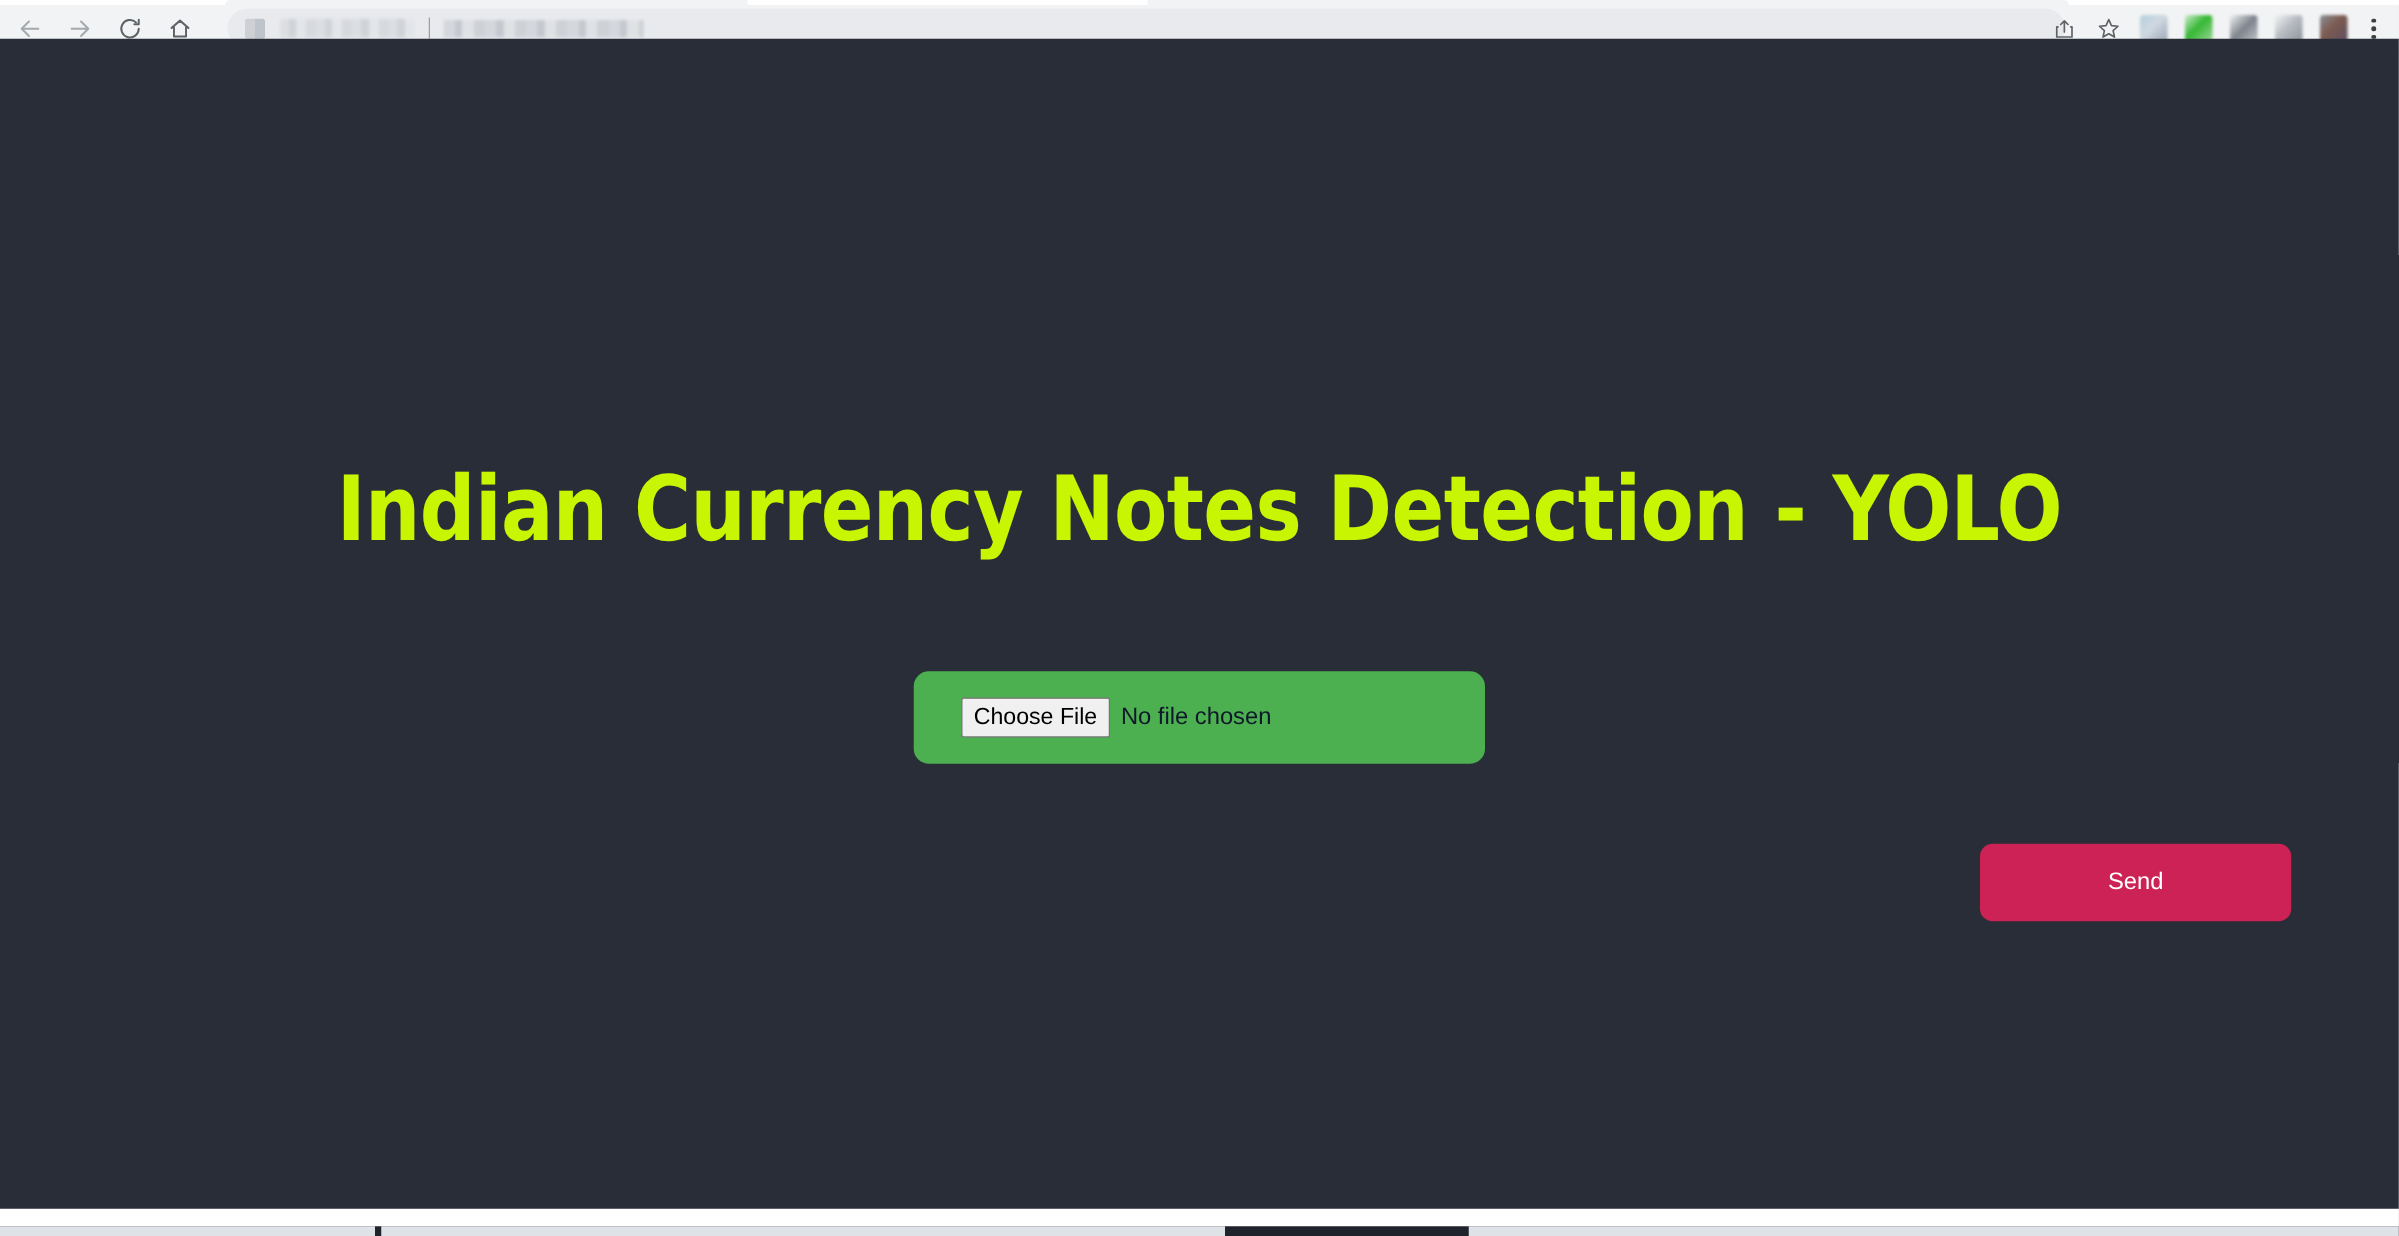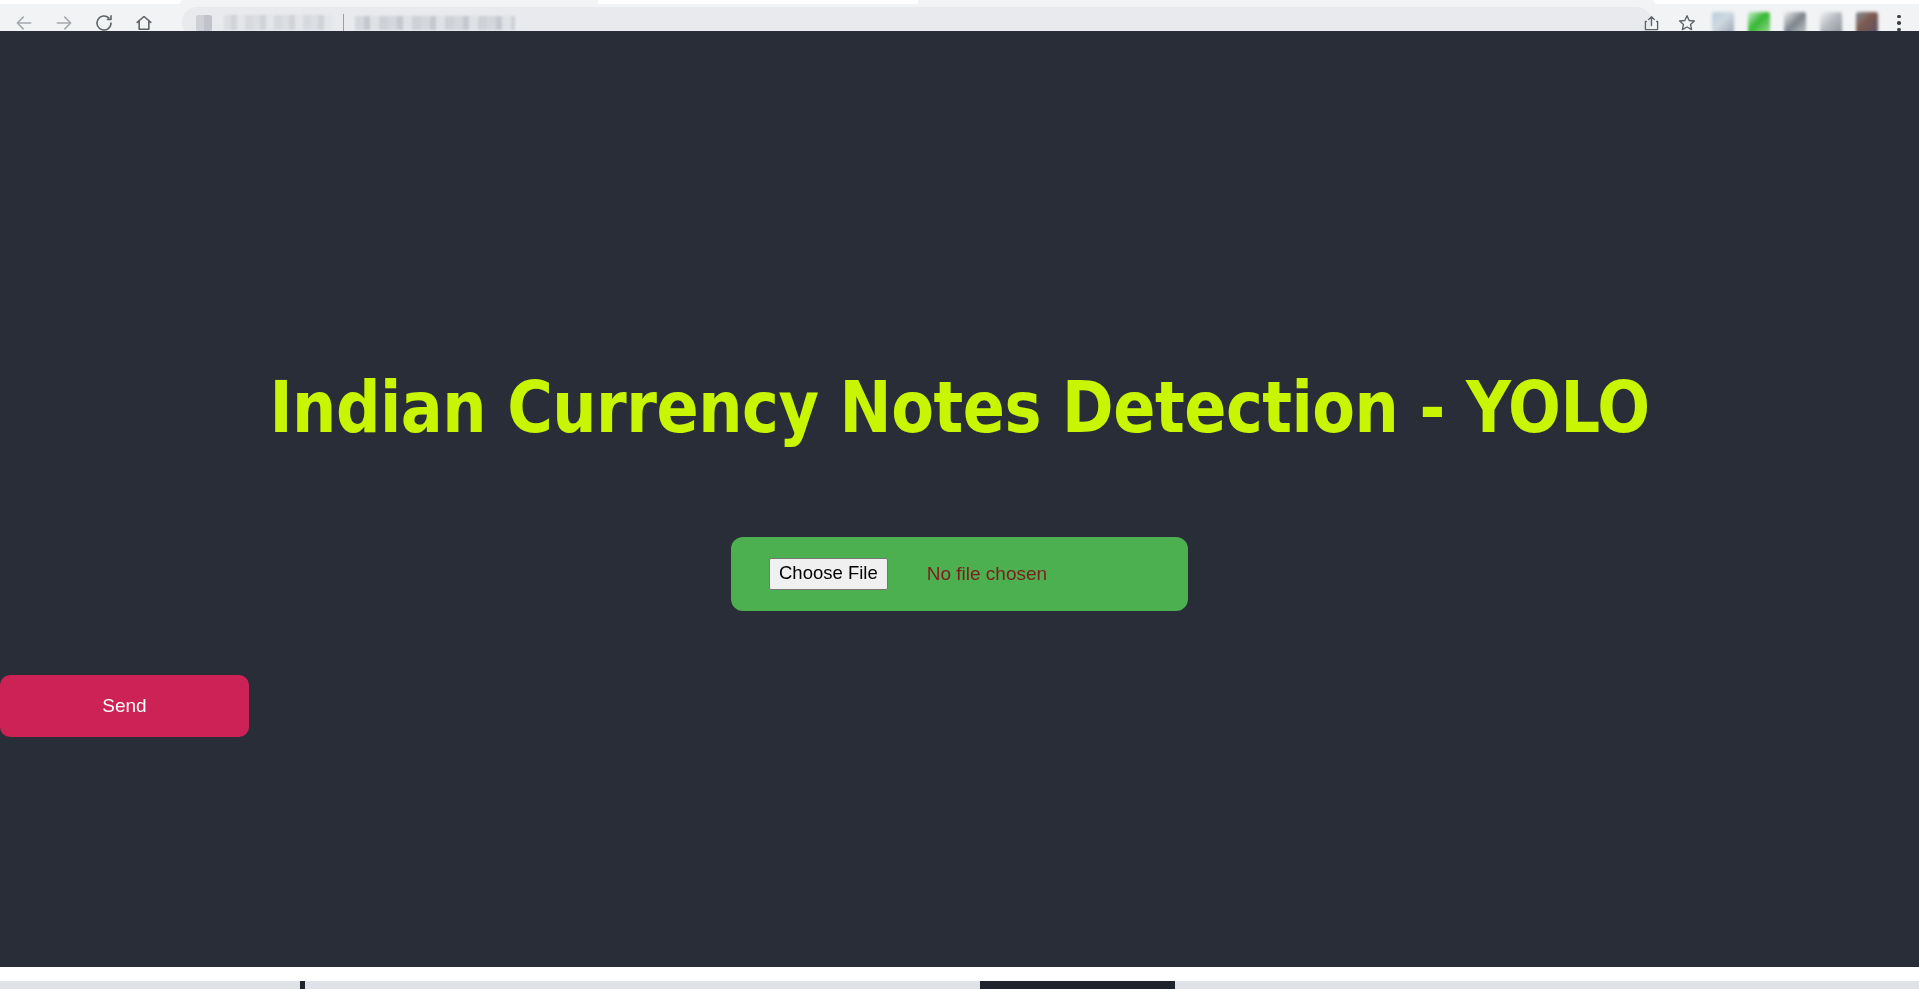--- a/index.html
+++ b/index.html
@@ -178,48 +178,47 @@
     justify-content: center;
   }
   #file-input-box {
     width: 457px; height: 74px;
     background: #4caf50;
     border-radius: 12px;
     display: flex;
     align-items: center;
     padding-left: 38px;
     cursor: pointer;
-    gap: 30px;
   }
   #choose-file-button {
     background: #f0f0f0;
     border: 1px solid #767676;
     border-radius: 2px;
     color: #000000;
     font-family: "Liberation Sans", sans-serif;
     font-size: 18.5px;
     line-height: 1;
     padding: 5px 9px 6px 9px;
     cursor: pointer;
     white-space: nowrap;
   }
   #no-file-label {
-    color: #7f1d1d;
+    color: #0f172a;
     font-family: "Liberation Sans", sans-serif;
     font-size: 19px;
     margin-left: 9px;
     white-space: nowrap;
   }
 
   #send-row {
     position: absolute;
     left: 0; top: 644px;
     width: 1833px;
     display: flex;
-    justify-content: flex-start;
+    justify-content: flex-end;
   }
   #send-button {
     width: 249px; height: 62px;
     background: #cc2255;
     color: #ffffff;
     border: none;
     border-radius: 10px;
     font-family: "Liberation Sans", sans-serif;
     font-size: 19px;
     cursor: pointer;

